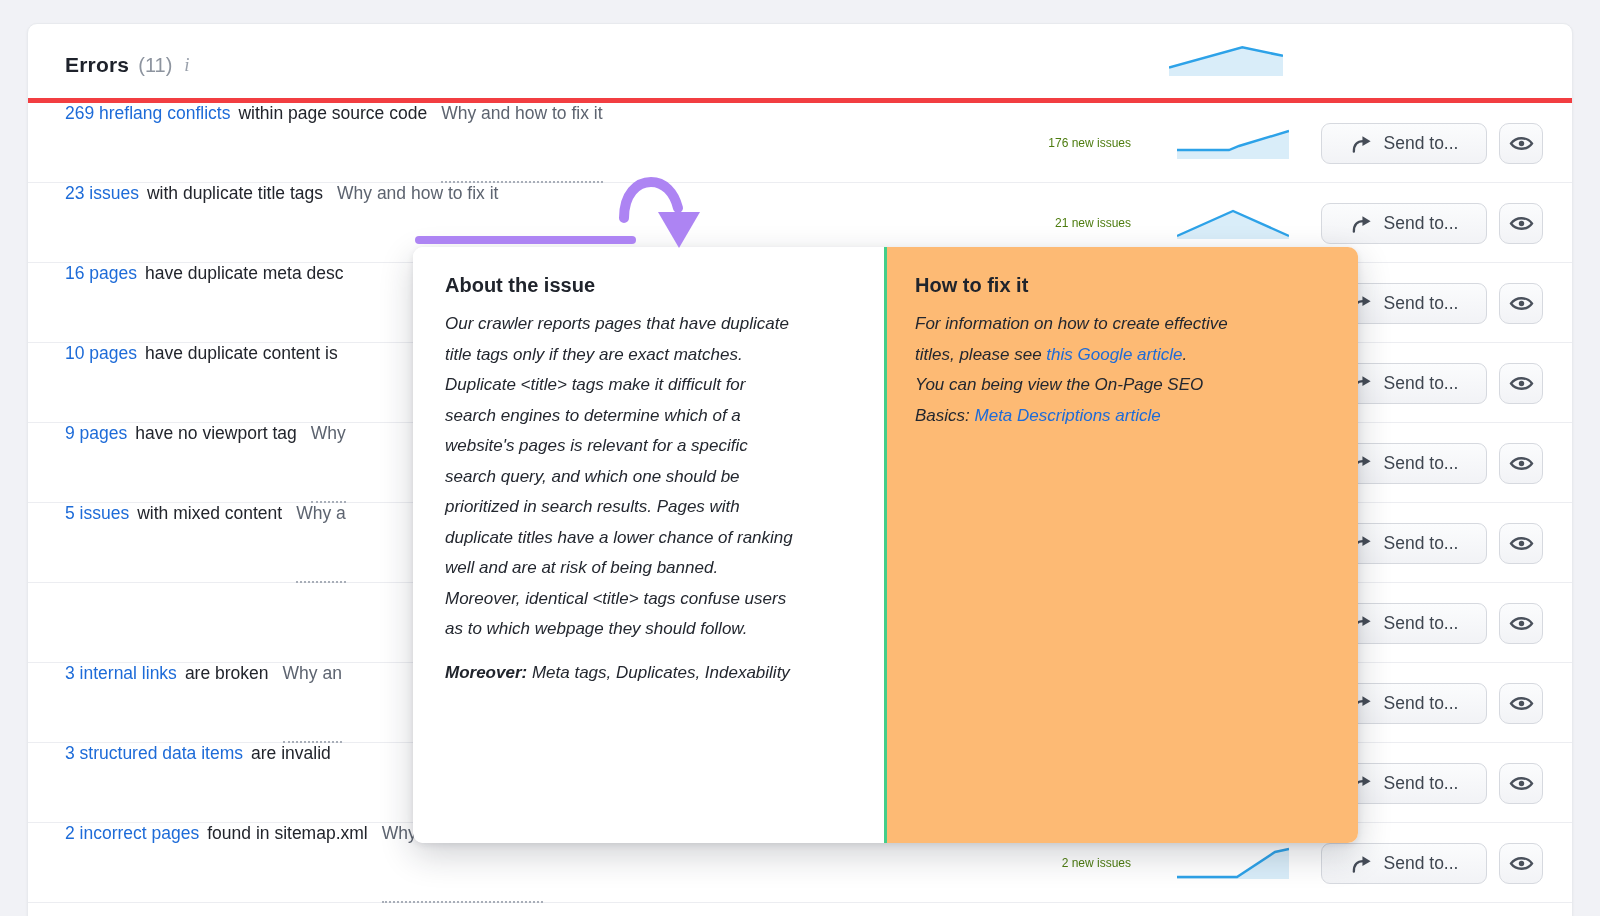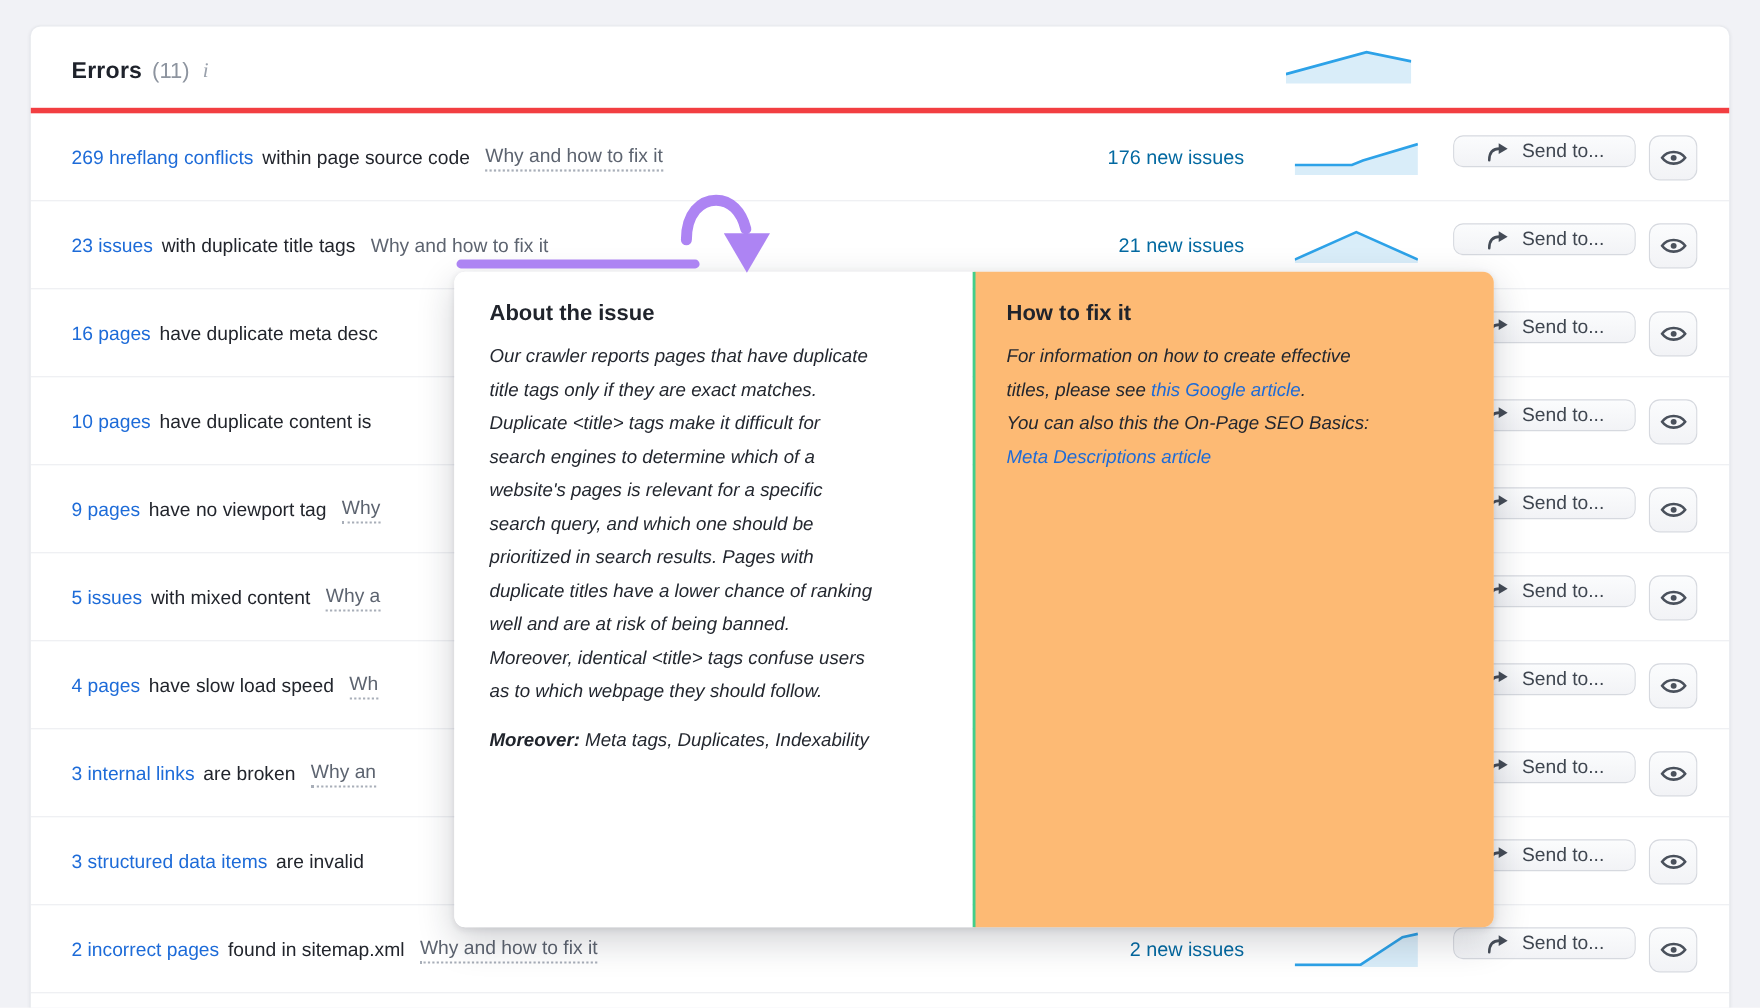--- a/index.html
+++ b/index.html
@@ -19,30 +19,30 @@
   .header-title-wrap { position:absolute; left:37px; top:0; height:82px; display:flex; align-items:center; gap:9px; }
   .errors-title { font-size:21px; font-weight:700; color:#1e222b; letter-spacing:.2px; }
   .errors-count { font-size:20px; font-weight:400; color:#8d949f; }
   .info-icon { font-family:"Liberation Serif", serif; font-style:italic; font-size:19px; color:#9aa1ac; padding:0 3px; cursor:pointer; }
   .red-bar { position:absolute; left:0; top:74px; width:100%; height:5px; background:#f23e41; }
   .header-spark { position:absolute; left:1141px; top:17px; width:114px; height:36px; }
 
   
   .rows { position:absolute; left:0; top:79px; width:100%; }
   .issue-row { position:relative; height:80px; border-bottom:1px solid #ecedf1; }
-  .row-text { position:absolute; left:37px; top:0; height:80px; display:flex; align-items:center; gap:8px; white-space:nowrap; font-size:17.5px; color:#22252c; }
+  .row-text { position:absolute; left:37px; top:0; height:80px; display:flex; gap:8px; white-space:nowrap; font-size:17.5px; color:#22252c; }
   .count-link { color:#1d6bd8; cursor:pointer; }
   .why-link { color:#5d6470; cursor:pointer; margin-left:6px; }
   .why-link.dotted { border-bottom:2px dotted #a8aeb8; padding-bottom:2px; }
-  .new-issues { position:absolute; right:441px; top:0; height:80px; display:flex; align-items:center; font-size:18px; color:#0369a1; cursor:pointer; }
+  .new-issues { position:absolute; right:441px; top:0; height:80px; display:flex; align-items:center; font-size:12px; color:#4d7c0f; cursor:pointer; }
   .row-spark { position:absolute; left:1149px; top:23px; width:112px; height:34px; }
   .spark { width:100%; height:100%; display:block; }
 
   .send-btn {
-    position:absolute; left:1293px; top:20px; width:166px; height:29px;
+    position:absolute; left:1293px; top:20px; width:166px; height:41px;
     display:flex; align-items:center; justify-content:center; gap:11px;
     background:linear-gradient(#fbfcfd,#f2f3f6); border:1px solid #d6d9df; border-radius:9px;
     font-size:17.5px; color:#3f4650; cursor:pointer;
   }
   .eye-btn {
     position:absolute; left:1471px; top:20px; width:44px; height:41px;
     display:flex; align-items:center; justify-content:center;
     background:linear-gradient(#fbfcfd,#f2f3f6); border:1px solid #d6d9df; border-radius:10px; cursor:pointer;
   }
   .icon-svg { display:block; }
@@ -234,25 +234,20 @@
     </button>
     <button class="eye-btn">
       <svg class="icon-svg" width="25" height="17" viewBox="0 0 25 17">
         <path d="M2 8.5 C7 1.5 18 1.5 23 8.5 C18 15.5 7 15.5 2 8.5 Z" fill="none" stroke="#4a515c" stroke-width="2.3"></path>
         <circle cx="12.5" cy="8.5" r="2.7" fill="#4a515c"></circle>
       </svg>
     </button>
   </div>
 
   <div class="issue-row">
-    <div class="row-text">
-      <span class="count-link">4 pages</span>
-      <span class="rest-text">have slow load speed</span>
-      <span class="why-link dotted">Wh</span>
-    </div>
 
     <button class="send-btn">
       <svg class="icon-svg" width="23" height="20" viewBox="0 0 24 20">
         <path d="M4 18 C4 10 8 7 14 7" fill="none" stroke="#454c57" stroke-width="2.4" stroke-linecap="round"></path>
         <polygon points="13,2 21.5,7 13,12" fill="#454c57"></polygon>
       </svg>
       <span class="send-label">Send to...</span>
     </button>
     <button class="eye-btn">
       <svg class="icon-svg" width="25" height="17" viewBox="0 0 25 17">
@@ -340,21 +335,21 @@
     <div class="popup-left">
       <h3>About the issue</h3>
       <p>Our crawler reports pages that have duplicate title tags only if they are exact matches.</p>
       <p>Duplicate &lt;title&gt; tags make it difficult for search engines to determine which of a website's pages is relevant for a specific search query, and which one should be prioritized in search results. Pages with duplicate titles have a lower chance of ranking well and are at risk of being banned.</p>
       <p>Moreover, identical &lt;title&gt; tags confuse users as to which webpage they should follow.</p>
       <p class="category-line"><span class="category-label">Moreover:</span><span> Meta tags, Duplicates, Indexability</span></p>
     </div>
     <div class="popup-right">
       <h3>How to fix it</h3>
       <p><span>For information on how to create effective titles, please see </span><span class="text-link">this Google article</span><span>.</span></p>
-      <p><span>You can also this the On-Page SEO Basics: </span><span class="text-link">Meta Descriptions article</span></p>
+      <p><span>You can being view the On-Page SEO Basics: </span><span class="text-link">Meta Descriptions article</span></p>
     </div>
   </div>
 
   <div class="purple-underline"></div>
   <svg class="purple-arrow" viewBox="0 0 110 86">
     <path d="M 28 49 C 28 25 41 13 55 13 C 68 13 78 23 82 39" fill="none" stroke="#ad84f3" stroke-width="10" stroke-linecap="round"></path>
     <polygon points="62,43 104,43 83,79" fill="#ad84f3"></polygon>
   </svg>
 
 </div>

